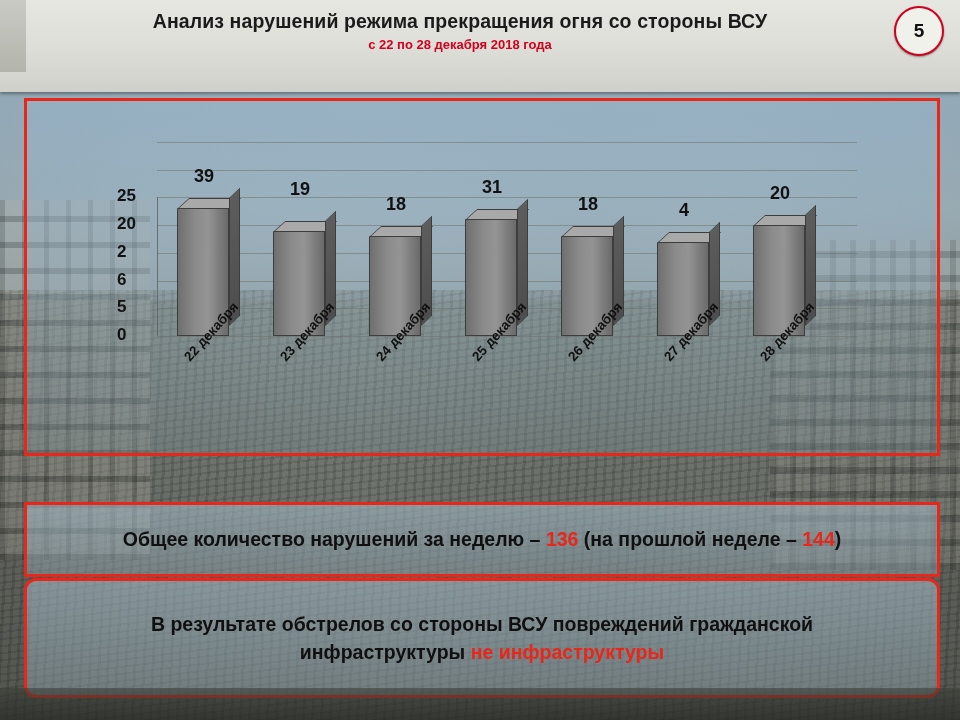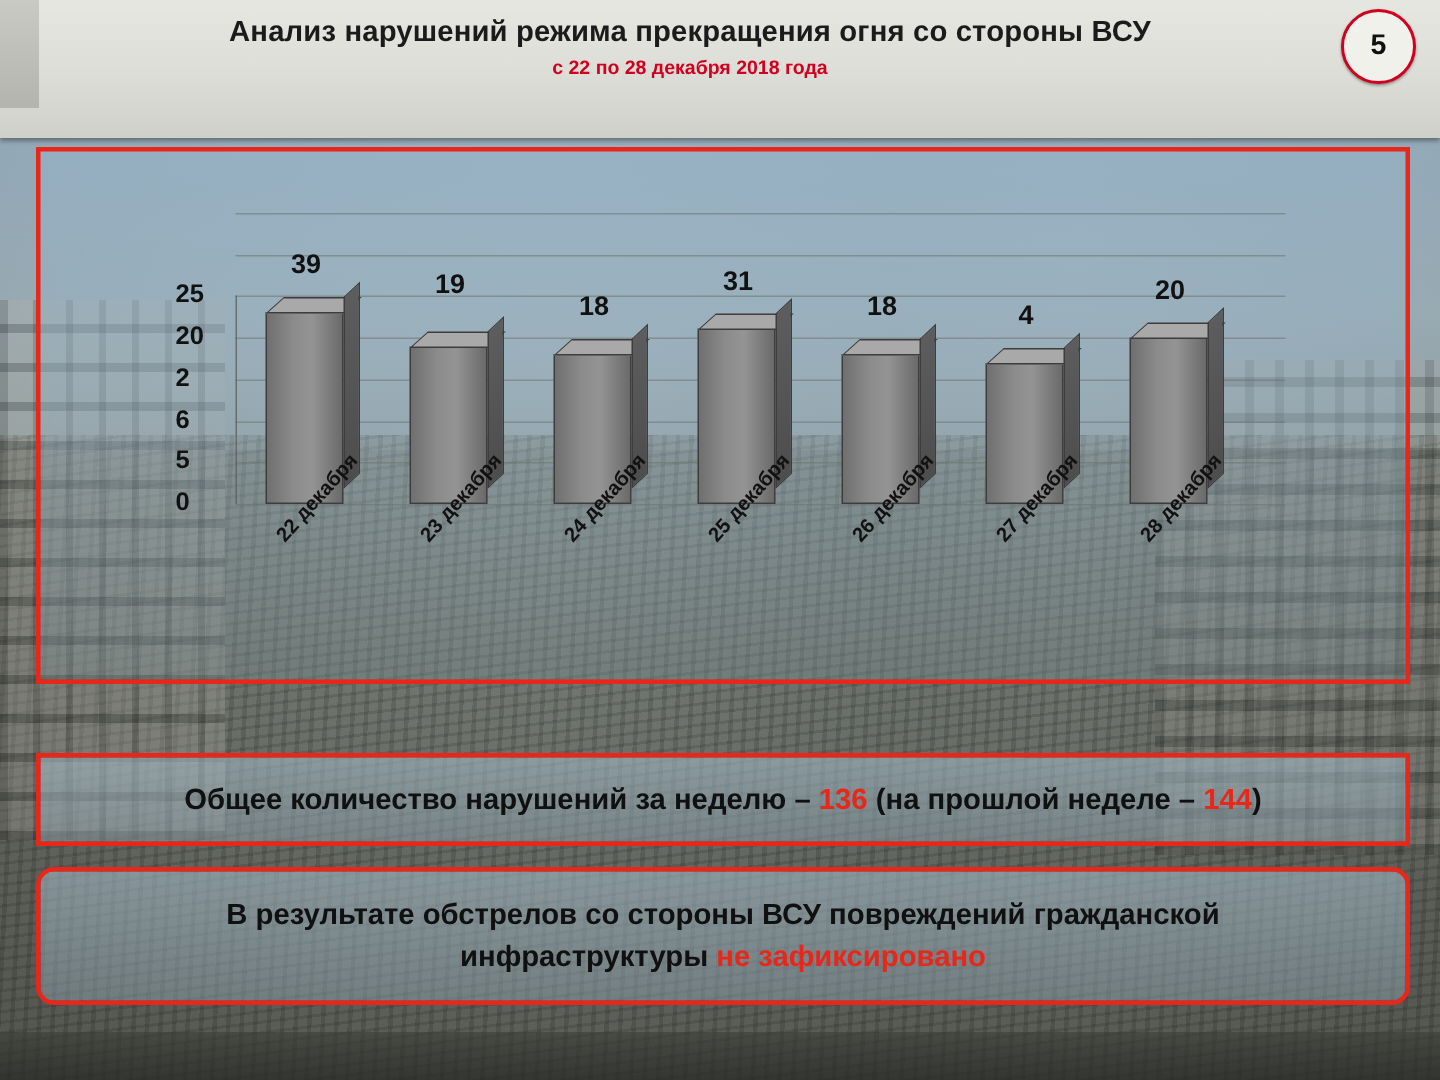--- a/index.html
+++ b/index.html
@@ -205,25 +205,25 @@
     border: 3px solid #e8261a;
     background: linear-gradient(180deg, rgba(163,186,200,0.58) 0%, rgba(140,160,170,0.48) 100%);
     box-sizing: border-box;
     display: flex;
     align-items: center;
     justify-content: center;
     text-align: center;
   }
   .box1 {
     left: 24px; top: 502px;
-    width: 916px; height: 62px;
+    width: 916px; height: 75px;
   }
   .box2 {
     left: 24px; top: 578px;
-    width: 916px; height: 92px;
+    width: 916px; height: 120px;
     border-radius: 12px;
   }
   .box-text {
     font-size: 19.5px;
     font-weight: bold;
     color: #101010;
     line-height: 1.45;
     padding: 0 14px;
   }
   .red {
@@ -330,18 +330,18 @@
 
   <div class="box box1">
     <div class="box-text">
       <span>Общее количество нарушений за неделю – </span><span class="red">136</span><span>  (на прошлой неделе – </span><span class="red">144</span><span>)</span>
     </div>
   </div>
 
   <div class="box box2">
     <div class="box-text">
       <span>В результате обстрелов со стороны ВСУ повреждений гражданской</span><br>
-      <span>инфраструктуры </span><span class="red">не зафиксировано</span>
+      <span>инфраструктуры </span><span class="red">не инфраструктуры</span>
     </div>
   </div>
 
   <div class="bottom-strip"></div>
 </div>
 
 </body></html>

